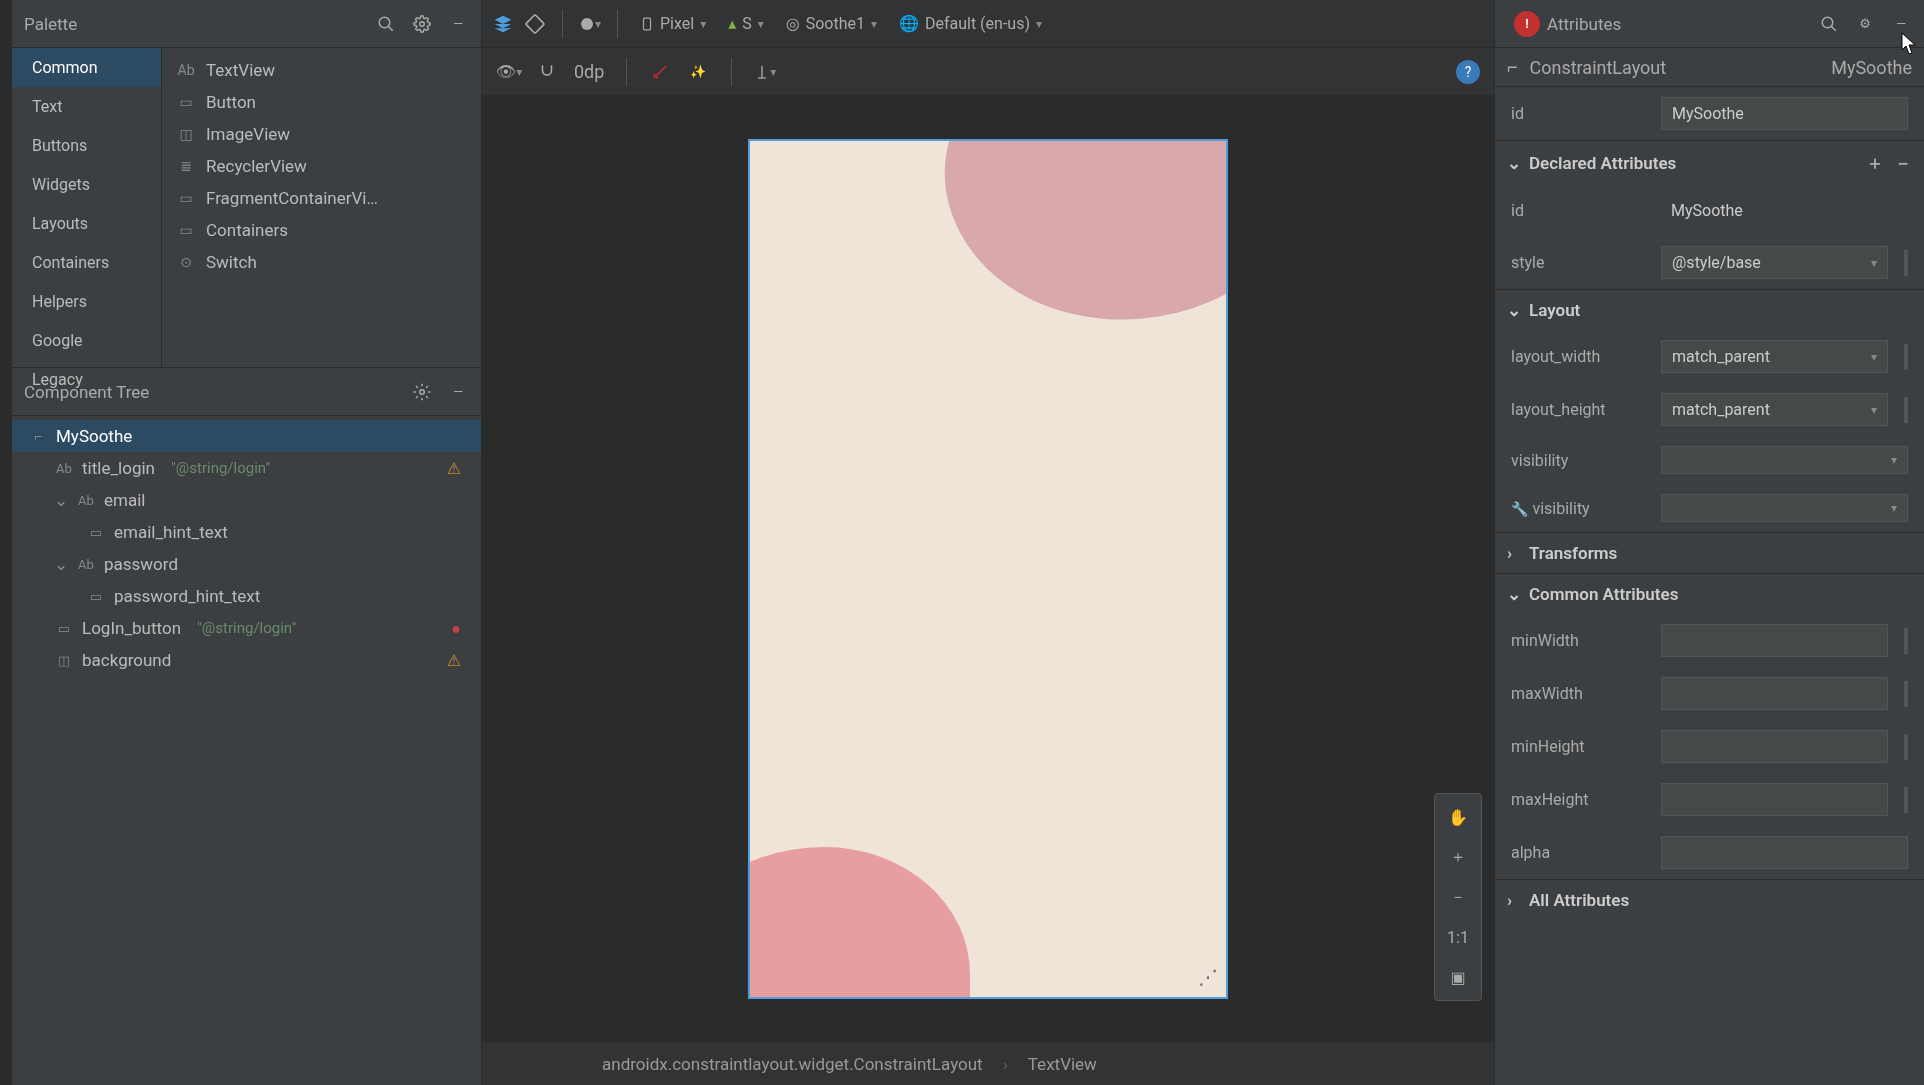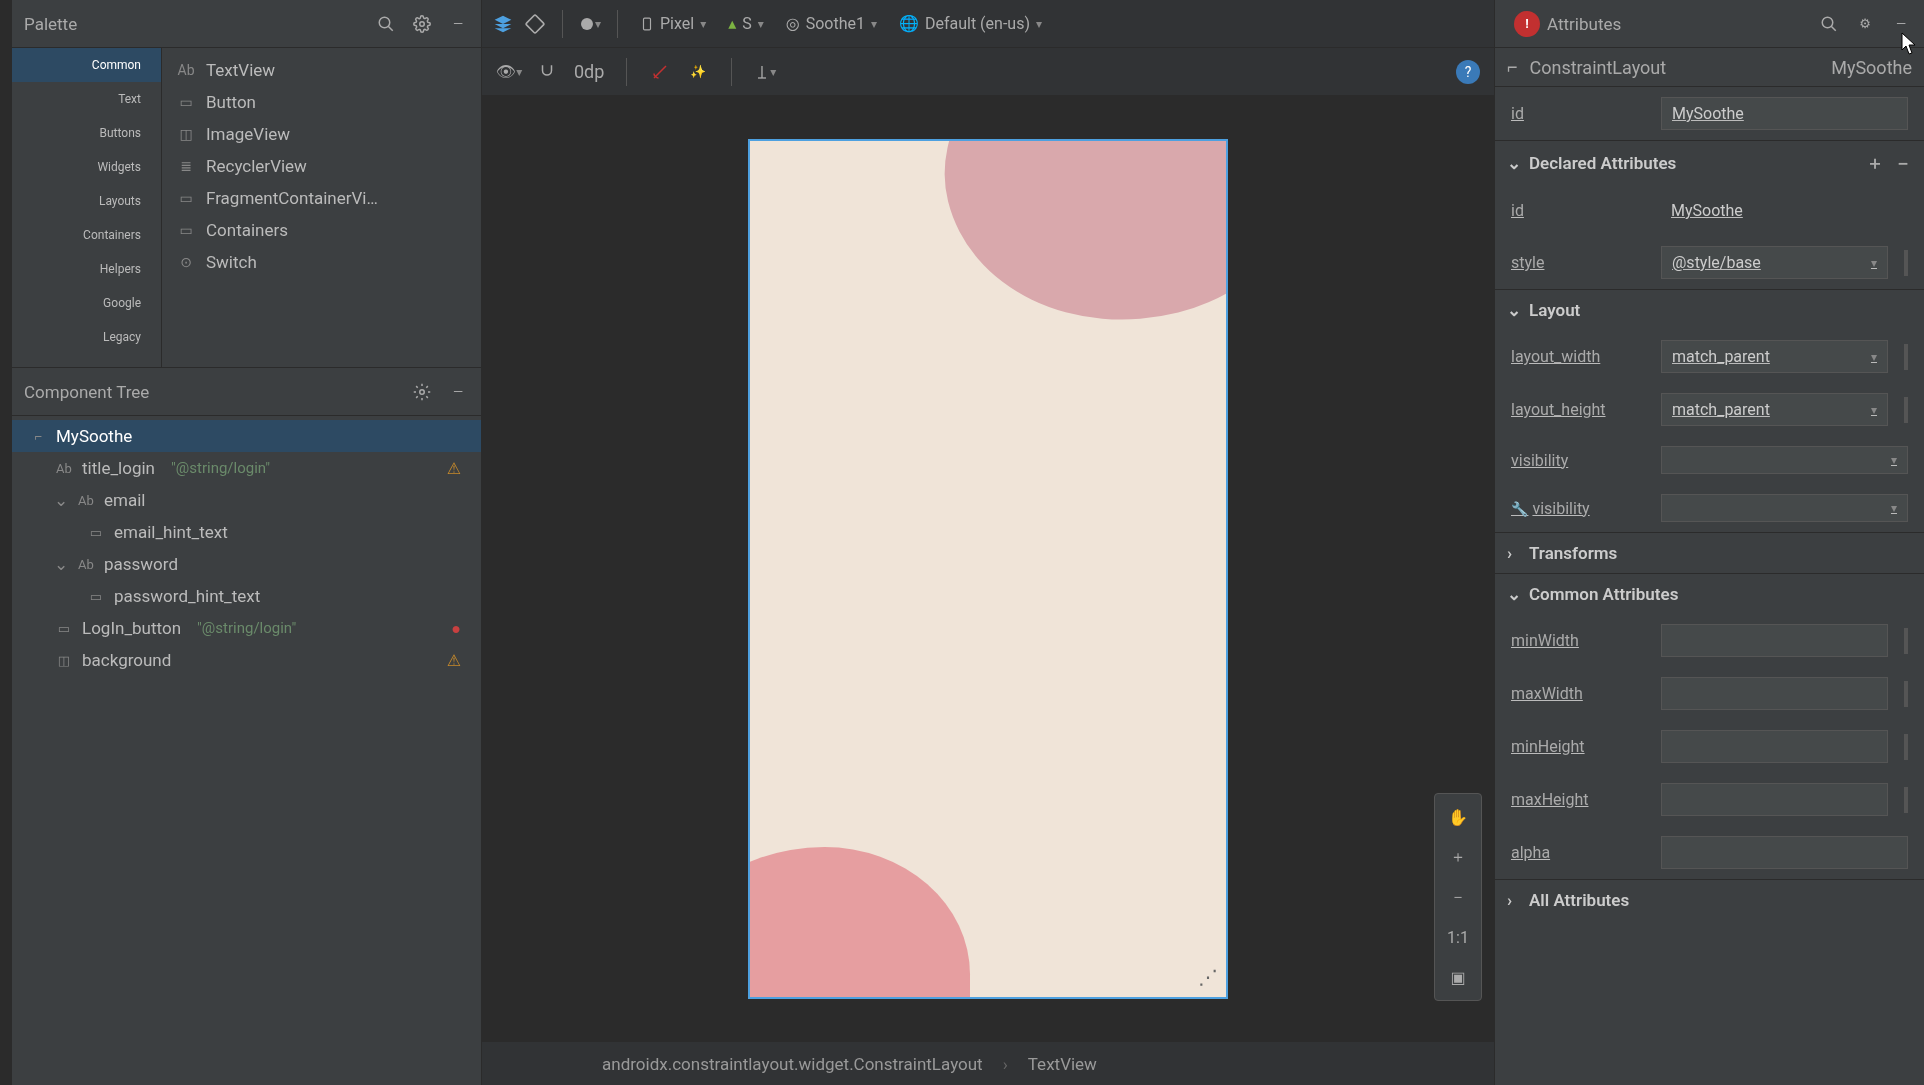--- a/index.html
+++ b/index.html
@@ -7,21 +7,21 @@
 .app { display:flex; height:100%; }
 
 
 .left-panel { width:470px; display:flex; flex-direction:column; background:#3c3f41; border-right:1px solid #2b2b2b;margin-left:12px; }
 .panel-header { display:flex; align-items:center; padding:6px 12px; height:48px; border-bottom:1px solid #2b2b2b; }
 .panel-header-title { flex:1; color:#aaa; font-size:17px; }
 .panel-header-icons { display:flex; gap:14px; }
 .icon-btn { width:22px; height:22px; display:flex; align-items:center; justify-content:center; color:#aaa; cursor:pointer; }
 .palette-body { display:flex; height:320px; border-bottom:1px solid #2b2b2b; }
 .palette-cats { width:150px; border-right:1px solid #2b2b2b; }
-.palette-cat { padding:10px 20px; color:#bbb; cursor:pointer; font-size:12px;text-align:right; }
+.palette-cat { padding:10px 20px; color:#bbb; cursor:pointer; font-size:16px; }
 .palette-cat.active { background:#2d4a63; color:#fff; }
 .palette-items { flex:1; padding:6px 0; }
 .palette-item { display:flex; align-items:center; padding:6px 14px; gap:10px; cursor:pointer; color:#bbb; font-size:17px; }
 .pi-icon { width:20px; height:18px; display:flex; align-items:center; justify-content:center; color:#888; font-size:14px; }
 
 .tree-body { flex:1; padding:4px 0; overflow:auto; }
 .tree-row { display:flex; align-items:center; padding:6px 10px; gap:8px; cursor:pointer; font-size:17px; }
 .tree-row.sel { background:#2d4a63; color:#fff; }
 .tree-indent-0 { padding-left:16px; }
 .tree-indent-1 { padding-left:42px; }
@@ -63,21 +63,21 @@
 
 .breadcrumb { height:44px; display:flex; align-items:center; padding:0 120px; gap:20px; color:#999; font-size:17px; border-top:1px solid #2b2b2b; }
 .breadcrumb .chev { color:#666; }
 
 
 .right-panel { width:430px; background:#3c3f41; border-left:1px solid #2b2b2b; display:flex; flex-direction:column; }
 .warn-btn { width:40px; display:flex; align-items:center; justify-content:center; }
 .warn-badge { width:26px; height:26px; border-radius:50%; background:#c23030; color:#fff; display:flex; align-items:center; justify-content:center; font-weight:bold; }
 .attr-header { display:flex; align-items:center; padding:8px 12px; gap:12px; border-bottom:1px solid #2b2b2b; font-size:18px; color:#aaa; }
 .attr-header .spacer { flex:1; }
-.attr-row { display:flex; align-items:center; padding:10px 16px; gap:10px;text-decoration:underline; }
+.attr-row { display:flex; align-items:center; padding:10px 16px; gap:10px; }
 .attr-label { width:140px; color:#aaa; font-size:16px; }
 .attr-input { flex:1; background:#45494a; border:1px solid #555; padding:6px 10px; color:#ccc; font-size:16px; }
 .attr-select { flex:1; background:#45494a; border:1px solid #555; padding:6px 10px; color:#ccc; font-size:16px; display:flex; justify-content:space-between; align-items:center; }
 .attr-select.empty { color:#666; }
 .attr-section { display:flex; align-items:center; padding:10px 12px; gap:8px; font-weight:600; color:#ccc; border-top:1px solid #2b2b2b; font-size:17px; }
 .attr-section .chev { width:14px; }
 .section-actions { margin-left:auto; display:flex; gap:10px; color:#aaa; font-size:18px; }
 .tiny-caret { color:#888; font-size:12px; }
 .sep-bar { width:4px; height:26px; background:#555; margin-left:6px; }
 .wrench { color:#888; margin-right:4px; font-size:14px; }

